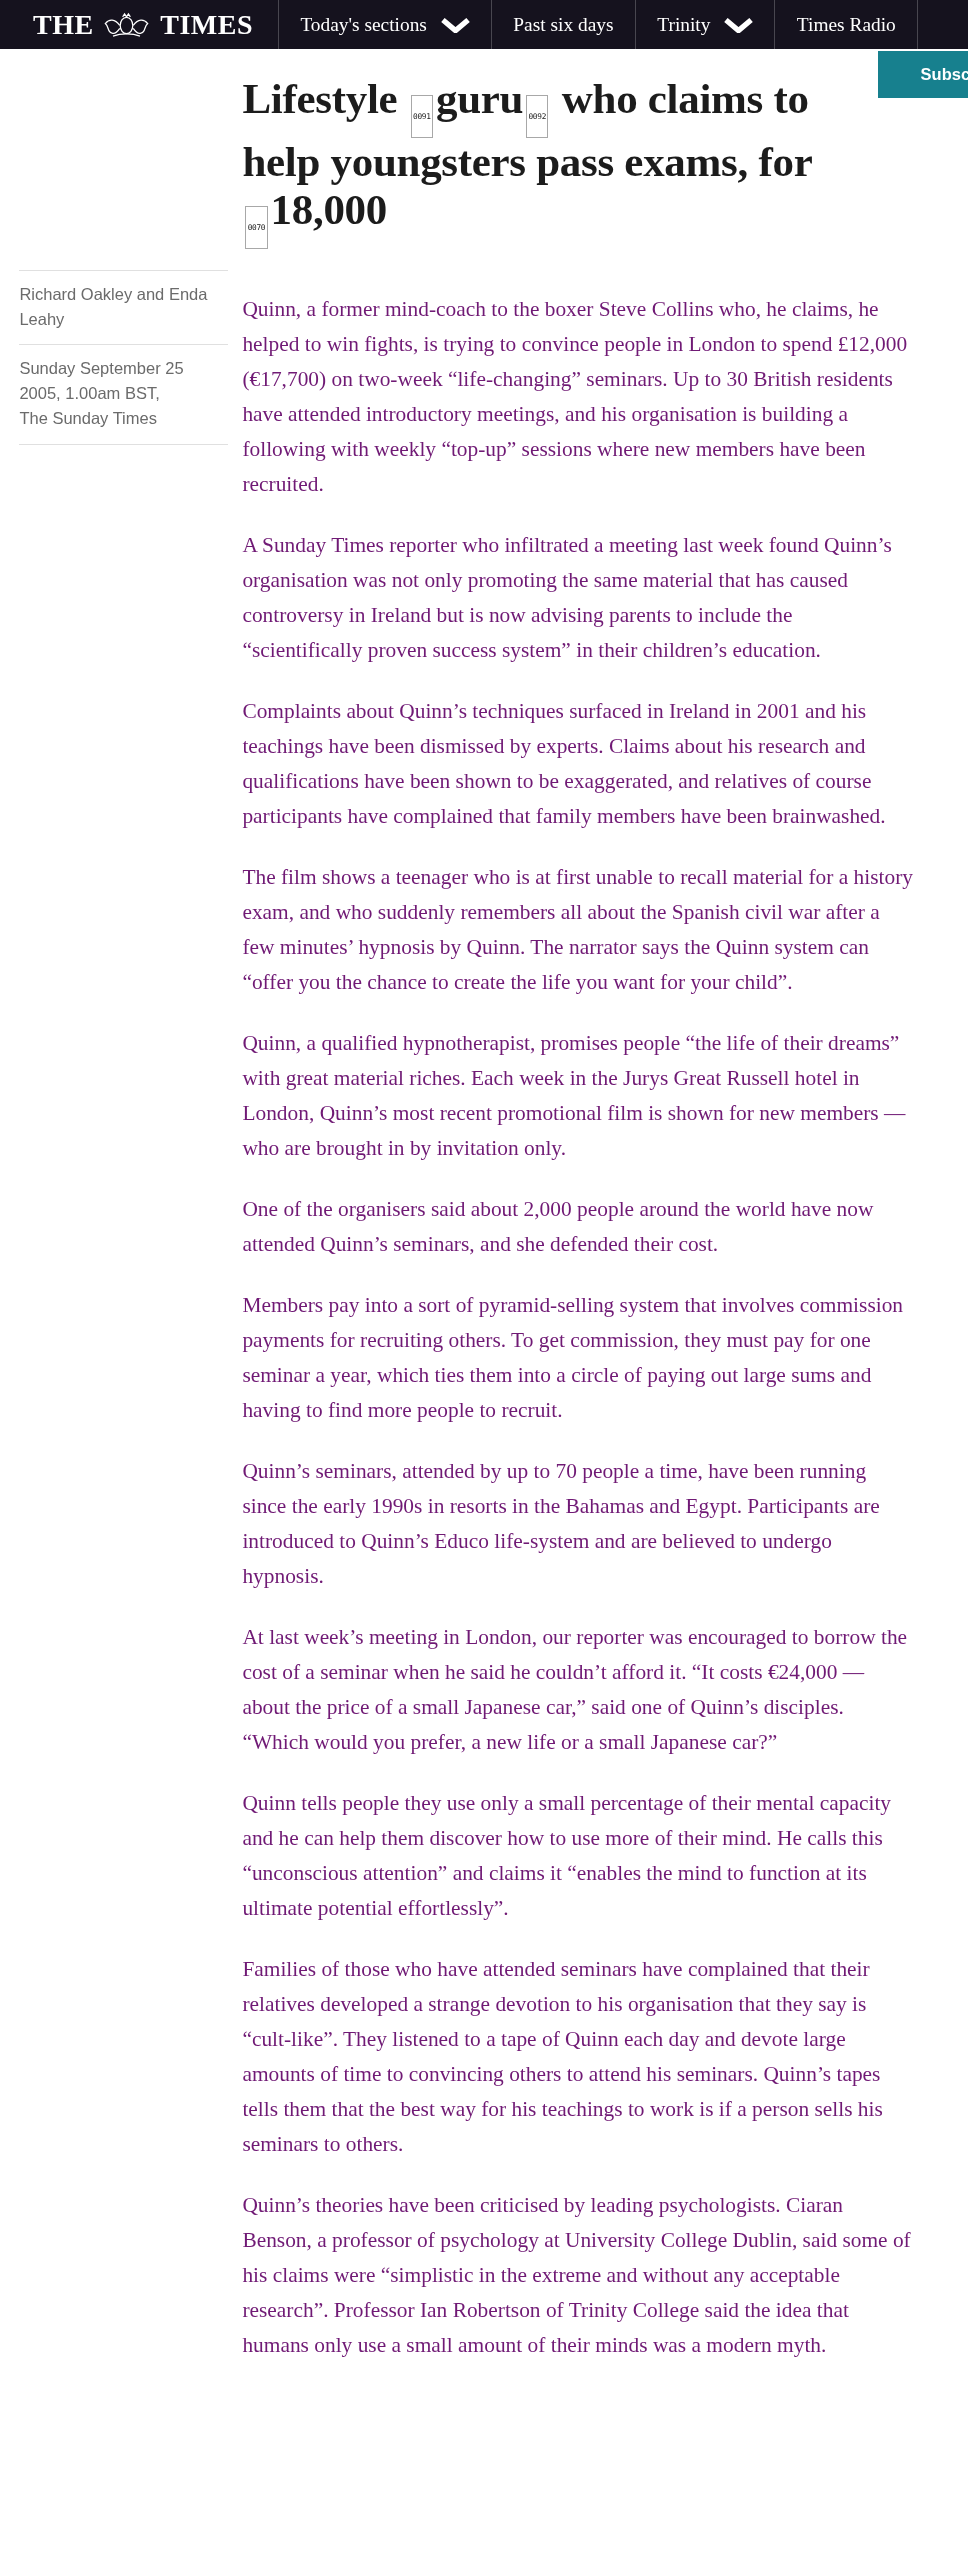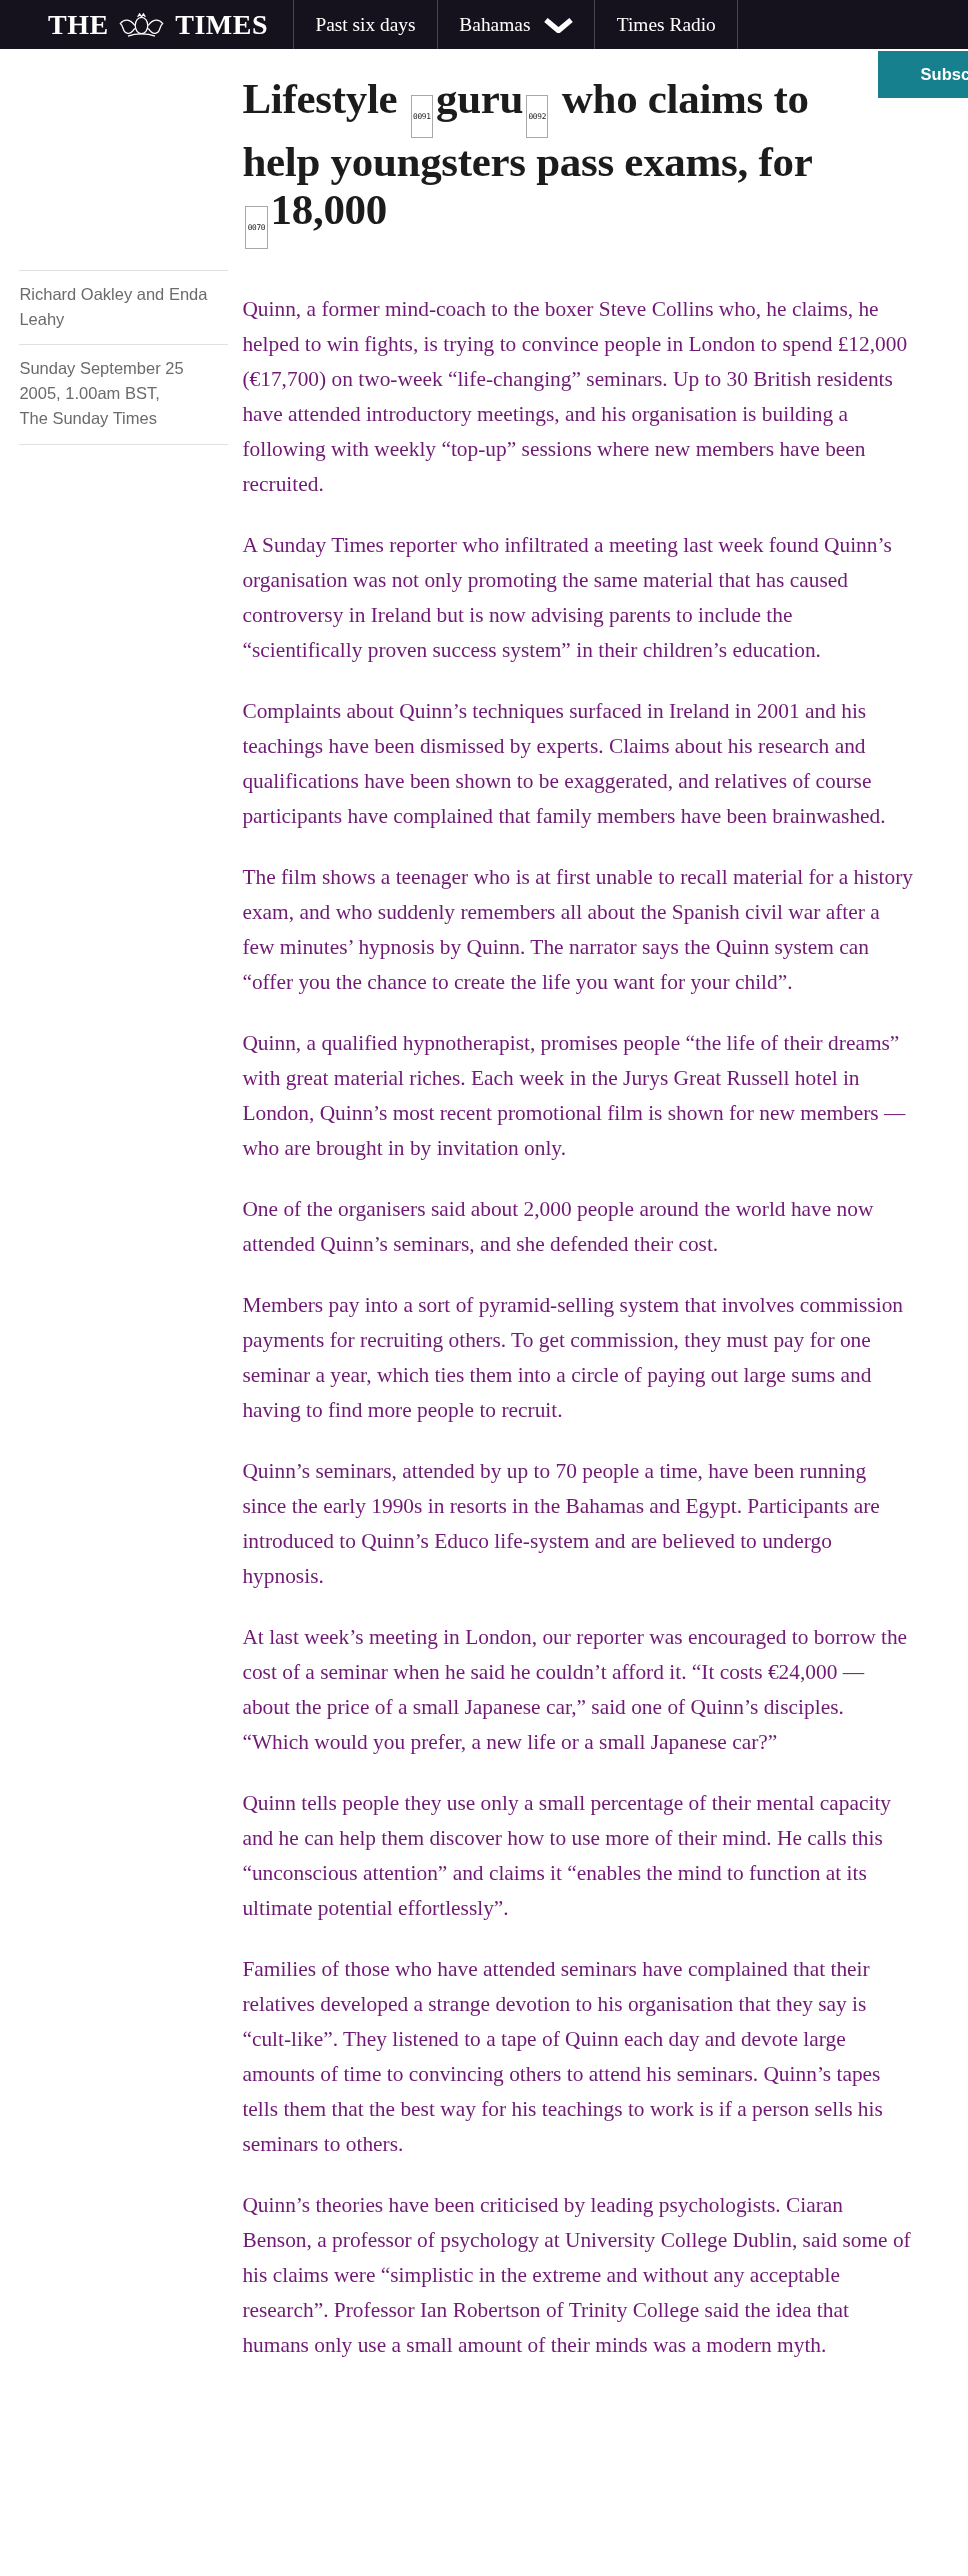--- a/index.html
+++ b/index.html
@@ -16,21 +16,21 @@
     height: 49px;
     width: 100%;
     display: flex;
     align-items: stretch;
     color: #ffffff;
   }
   .logo {
     display: flex;
     align-items: center;
     gap: 7.8px;
-    padding: 0 25px 0 48px;
+    padding: 0 25px 0 33px;
     cursor: pointer;
   }
   .logo-text {
     font-family: "Liberation Serif", serif;
     font-weight: 700;
     font-size: 28px;
     letter-spacing: 0.5px;
     line-height: 1;
   }
   .crest { display: block; }
@@ -140,24 +140,30 @@
       <ellipse cx="26" cy="15" rx="6.5" ry="8.5"></ellipse>
       <path d="M22 6 L24 3 L26 6 L28 3 L30 6"></path>
       <path d="M19 15 C14 8, 8 8, 4 13 C8 16, 6 22, 11 23 C14 24, 17 21, 19 18"></path>
       <path d="M33 15 C38 8, 44 8, 48 13 C44 16, 46 22, 41 23 C38 24, 35 21, 33 18"></path>
       <path d="M12 26 C20 23, 32 23, 40 26"></path>
     </svg>
     <span class="logo-text">TIMES</span>
   </div>
   <nav class="nav">
       <div class="nav-item">
+        <span>Today's sections</span>
+        <svg class="chev" width="29" height="15.6" viewBox="0 0 30 16" fill="none" stroke="#ffffff" stroke-width="5.5">
+          <path d="M2 2 L15 13 L28 2"></path>
+        </svg>
+      </div>
+      <div class="nav-item">
         <span>Past six days</span>
       </div>
       <div class="nav-item">
-        <span>Bahamas</span>
+        <span>Trinity</span>
         <svg class="chev" width="29" height="15.6" viewBox="0 0 30 16" fill="none" stroke="#ffffff" stroke-width="5.5">
           <path d="M2 2 L15 13 L28 2"></path>
         </svg>
       </div>
       <div class="nav-item">
         <span>Times Radio</span>
       </div>
     </nav>
 </div>
 

